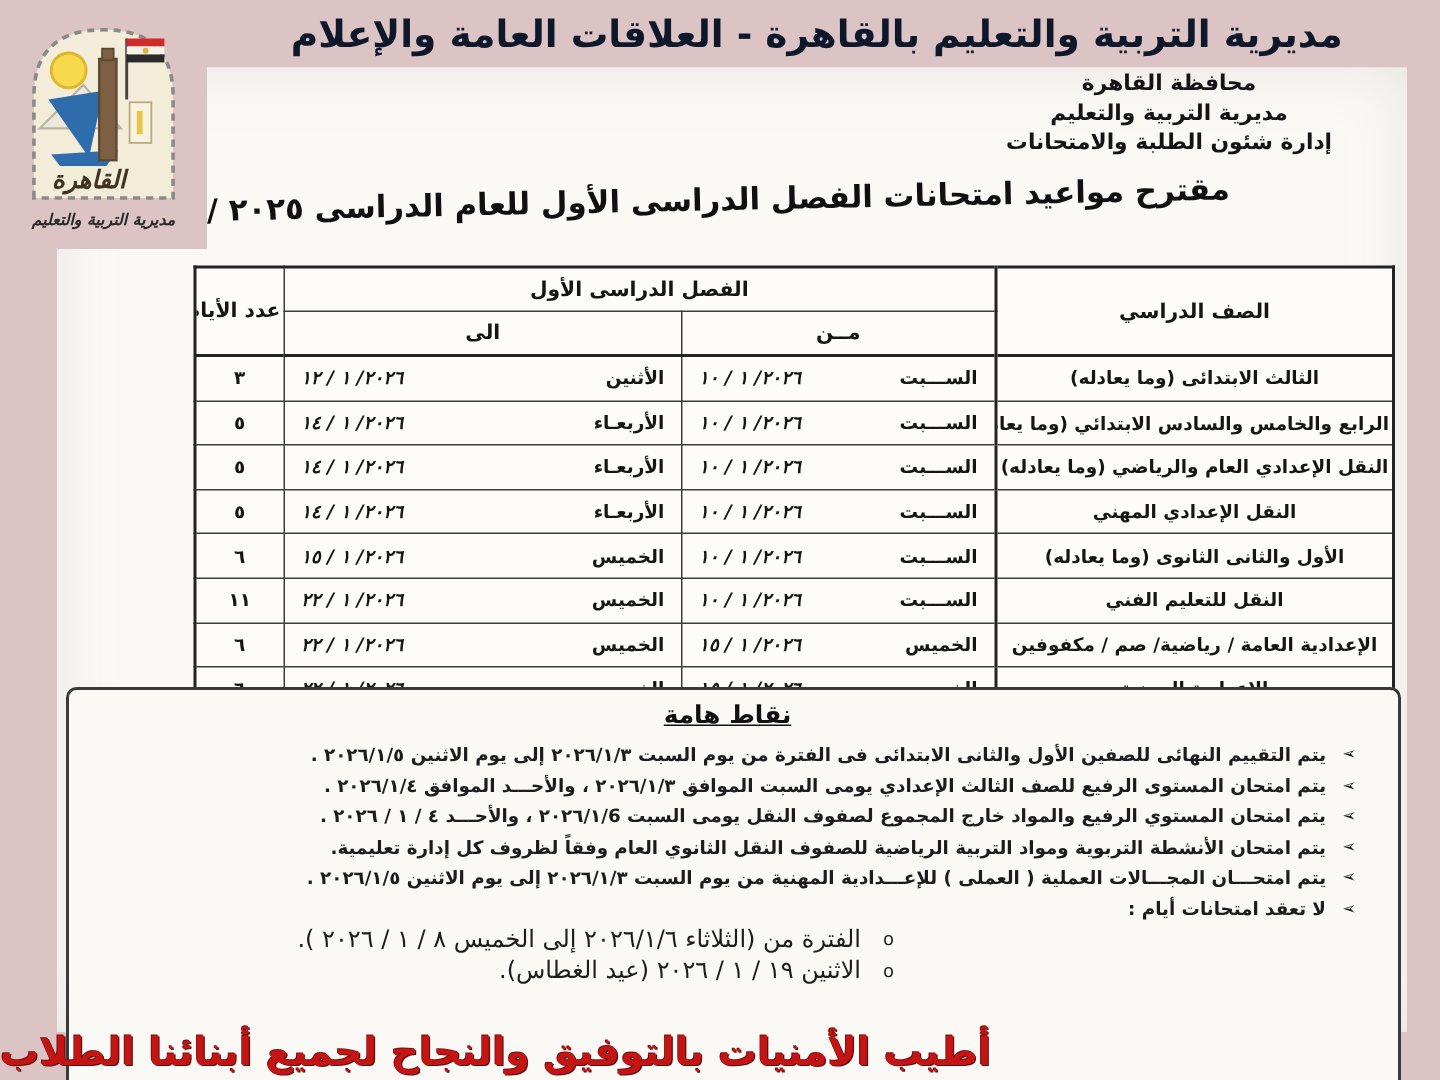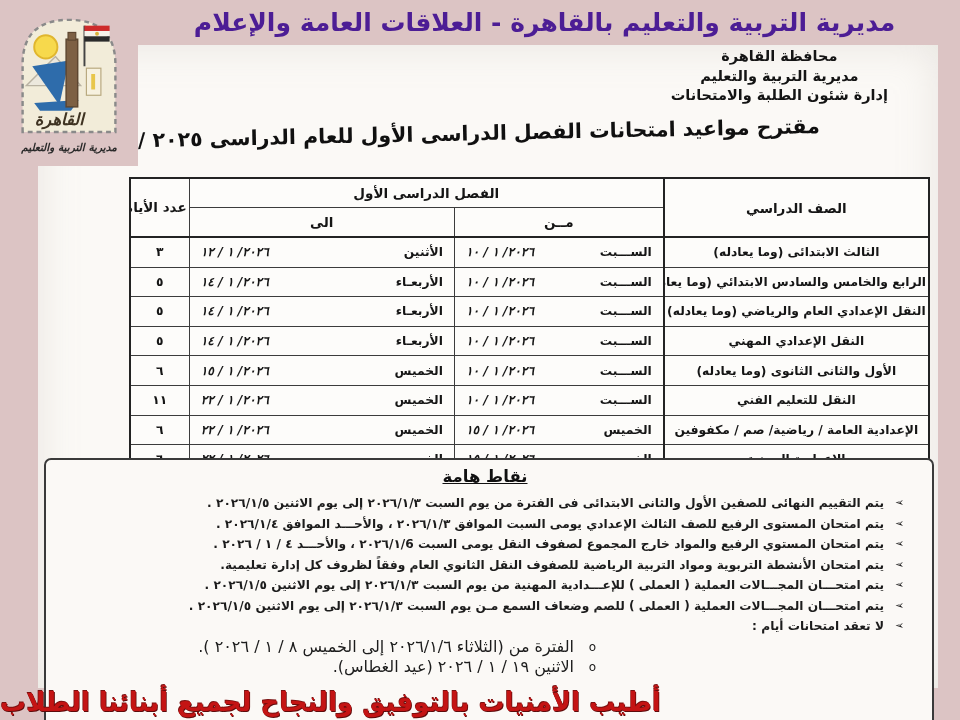--- a/index.html
+++ b/index.html
@@ -6,21 +6,21 @@
   body{
     width:960px;height:720px;position:relative;overflow:hidden;
     background:#dcc4c4;
     font-family:"DejaVu Sans",sans-serif;
     direction:rtl;
   }
   
   .top-banner{
     position:absolute;top:1px;left:135px;right:6px;height:42px;
     display:flex;align-items:center;justify-content:center;
-    font-size:25px;font-weight:bold;color:#4c1d95;white-space:nowrap;
+    font-size:25px;font-weight:bold;color:#0f172a;white-space:nowrap;
   }
   
   .paper{
     position:absolute;left:38px;top:45px;width:900px;height:643px;
     background:#fbf9f6;
     box-shadow:inset 0 0 40px rgba(180,170,160,.25);
   }
   
   .logo-wrap{
     position:absolute;left:0px;top:0px;width:138px;height:166px;
@@ -252,21 +252,20 @@
   </tbody>
 </table>
 
 <div class="notes-box">
   <div class="notes-title">نقاط هامة</div>
   <div class="note-item">يتم التقييم النهائى للصفين الأول والثانى الابتدائى فى الفترة من يوم السبت ٢٠٢٦/١/٣ إلى يوم الاثنين ٢٠٢٦/١/٥ .</div>
   <div class="note-item">يتم امتحان المستوى الرفيع للصف الثالث الإعدادي يومى السبت الموافق ٢٠٢٦/١/٣ ، والأحـــد الموافق ٢٠٢٦/١/٤ .</div>
   <div class="note-item">يتم امتحان المستوي الرفيع والمواد خارج المجموع لصفوف النقل يومى السبت ٢٠٢٦/١/6 ، والأحـــد ٤ / ١ / ٢٠٢٦ .</div>
   <div class="note-item">يتم امتحان الأنشطة التربوية ومواد التربية الرياضية للصفوف النقل الثانوي العام وفقاً لظروف كل إدارة تعليمية.</div>
   <div class="note-item">يتم امتحـــان المجـــالات العملية ( العملى ) للإعـــدادية المهنية من يوم السبت ٢٠٢٦/١/٣  إلى يوم الاثنين ٢٠٢٦/١/٥ .</div>
-  <div class="note-item">يتم امتحـــان المجـــالات العملية ( العملى ) للصم وضعاف السمع مـن يوم السبت ٢٠٢٦/١/٣  إلى يوم الاثنين ٢٠٢٦/١/٥ .</div>
   <div class="note-item">لا تعقد امتحانات أيام :</div>
   <div class="sub-item">الفترة من (الثلاثاء ٢٠٢٦/١/٦ إلى الخميس ٨ / ١ / ٢٠٢٦ ).</div>
   <div class="sub-item">الاثنين ١٩ / ١ / ٢٠٢٦ (عيد الغطاس).</div>
 </div>
 
 <div class="logo-wrap">
   <svg width="116" height="132" viewBox="0 0 120 136">
     <path d="M12 128 L12 58 Q12 12 60 12 Q108 12 108 58 L108 128 Z" fill="#f2ecd9" stroke="#8a8a8a" stroke-width="2.5" stroke-dasharray="5 4"></path>
     <circle cx="36" cy="40" r="12" fill="#f7d94c" stroke="#e0b62e" stroke-width="2"></circle>
     <path d="M16 80 L46 50 L72 80 Z" fill="#ece8dd" stroke="#b9b2a2" stroke-width="1.5"></path>

